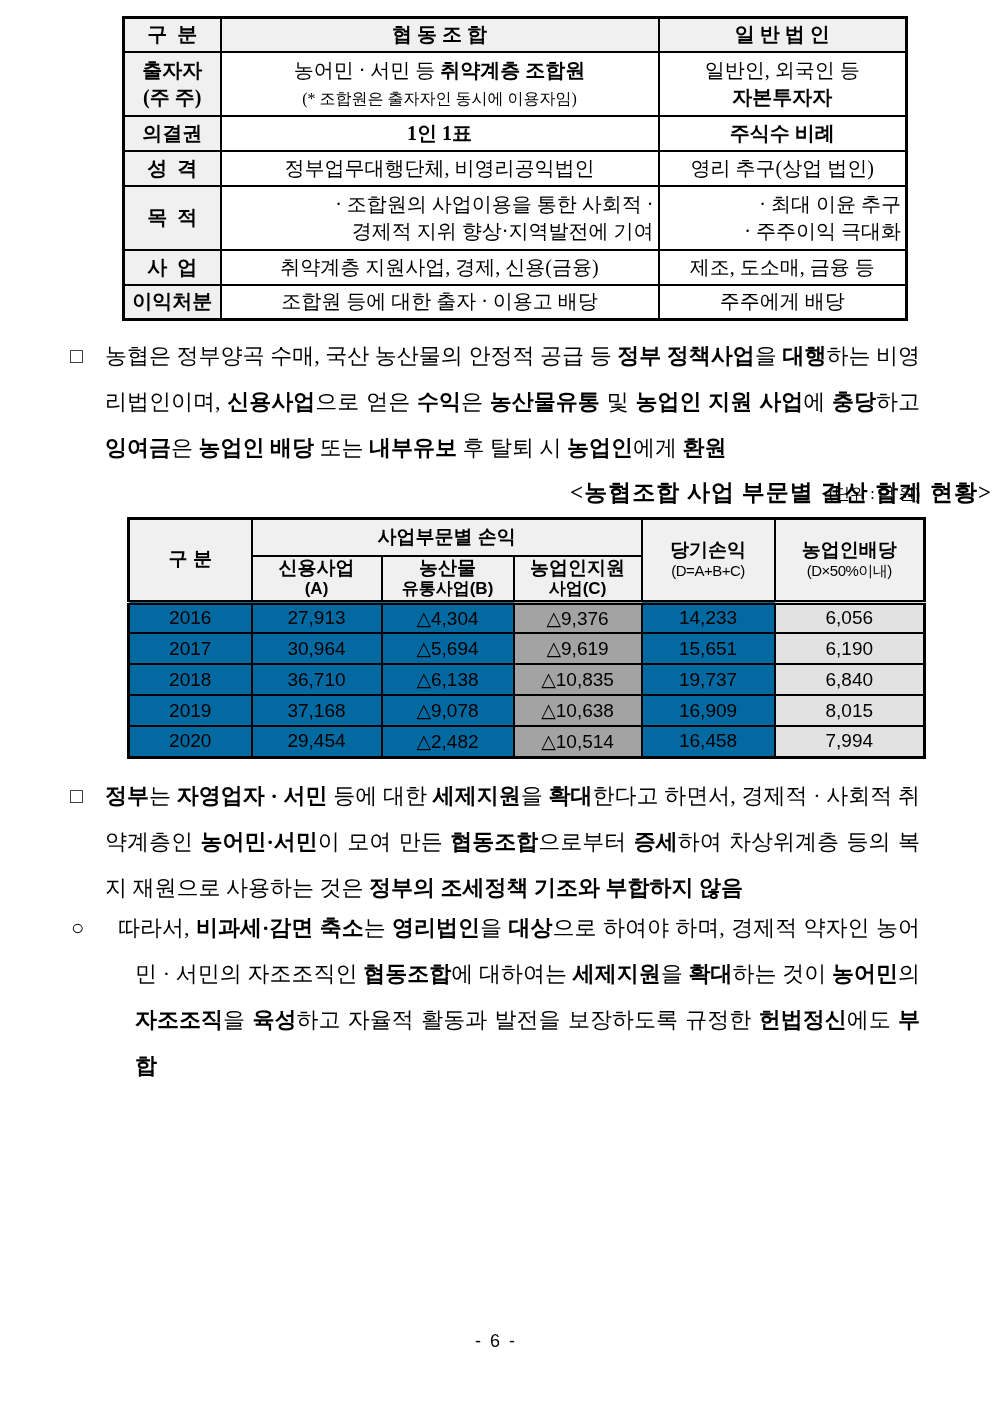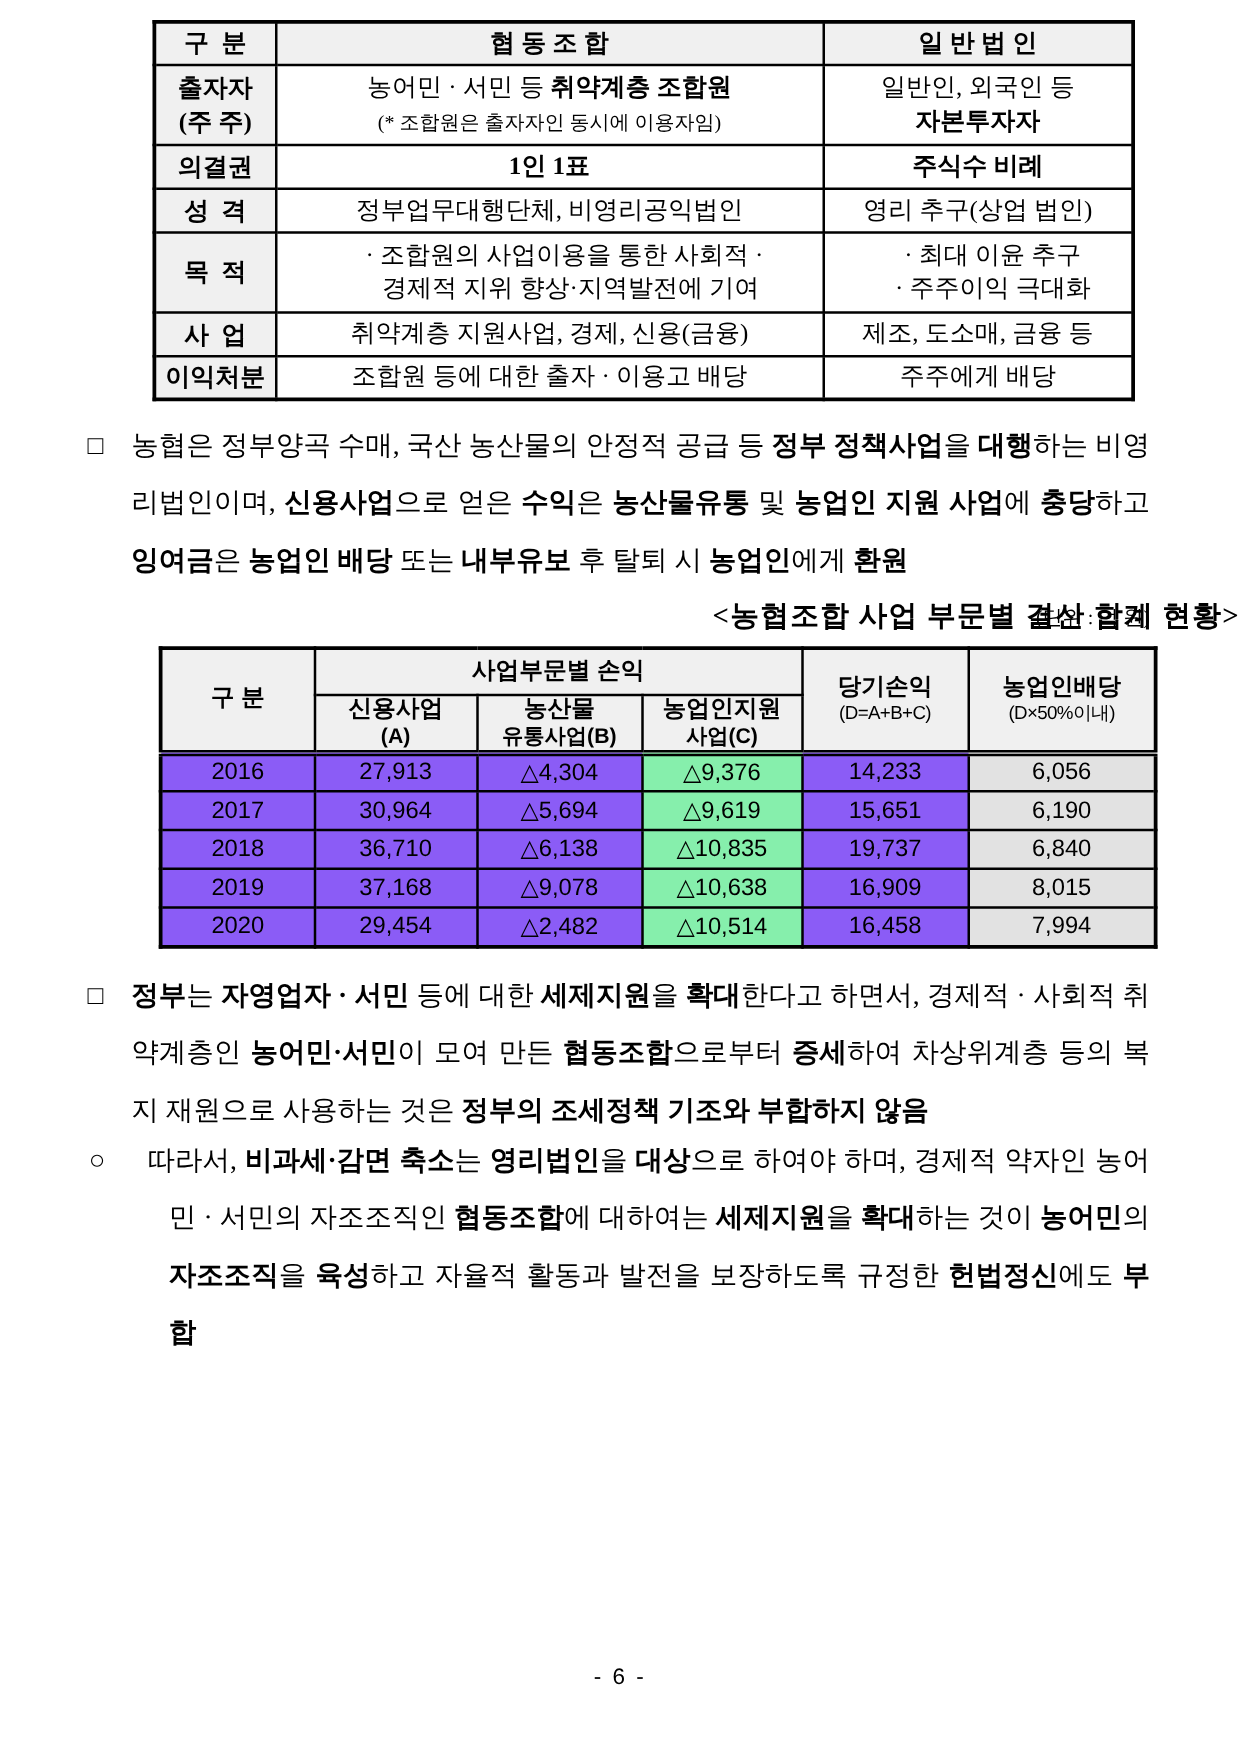--- a/index.html
+++ b/index.html
@@ -18,21 +18,21 @@
 
   
   table { border-collapse:collapse; table-layout:fixed; }
   .t1 { margin:16px 0 0 122px; width:783px; border:3px solid #000; }
   .t1 th,.t1 td { border:2px solid #000; text-align:center; vertical-align:middle; padding:2px 4px; }
   .t1 thead th { background:#f0f0f0; font-size:20px; font-weight:bold; height:34px; }
   .t1 tbody th { background:#f0f0f0; font-size:20px; font-weight:bold; }
   .t1 tbody tr { height:35px; }
   .t1 tbody tr.tall { height:64px; }
   .t1 td { font-size:20px; line-height:1.35; }
-  .t1 td.left { text-align:center; padding-left:28px; }
+  .t1 td.left { text-align:right; padding-left:28px; }
   .t1 .small { font-size:16px; }
   b { font-weight:bold; }
 
   
   .para { position:relative; margin-right:72px; margin-left:70px; padding-left:35px;
           font-size:22px; line-height:46px; text-align:justify; }
   .para .bullet { position:absolute; left:0; top:0; font-size:21px; }
   .para-1 { margin-top:12px; }
   .para-2 { margin-top:14px; }
   .para-3 { margin-top:-6px; margin-left:88px; padding-left:47px; text-indent:-17px; }
@@ -40,22 +40,22 @@
 
   
   .t2 { margin:8px 0 0 127px; width:796px; border:3px solid #000;
         font-family:"Liberation Sans","DejaVu Sans",sans-serif; }
   .t2 th,.t2 td { border:2px solid #000; text-align:center; vertical-align:middle; }
   .t2 thead th { background:#f0f0f0; font-weight:bold; font-size:19px; line-height:1.2; }
   .t2 thead tr.group-row th { height:37px; }
   .t2 thead tr.sub-row th { height:45px; }
   .t2 .subline { font-size:17px; }
   .t2 .cond { font-size:15px; font-weight:normal; letter-spacing:-0.5px; }
-  .t2 tbody td { height:31px; font-size:19px; background:#8b5cf6; }
-  .t2 tbody td.c3 { background:#86efac; }
+  .t2 tbody td { height:31px; font-size:19px; background:#0369a1; }
+  .t2 tbody td.c3 { background:#a3a3a3; }
   .t2 tbody td.c5 { background:#e2e2e2;margin-top:40px; }
   .t2 tbody tr.first td { border-top:5px double #000; }
 
   
   .footer { position:absolute; left:0; top:1331px; width:100%; text-align:center;
             font-family:"Liberation Sans","DejaVu Sans",sans-serif; font-size:18px; letter-spacing:2px; }
 </style>
 </head>
 <body>
 

